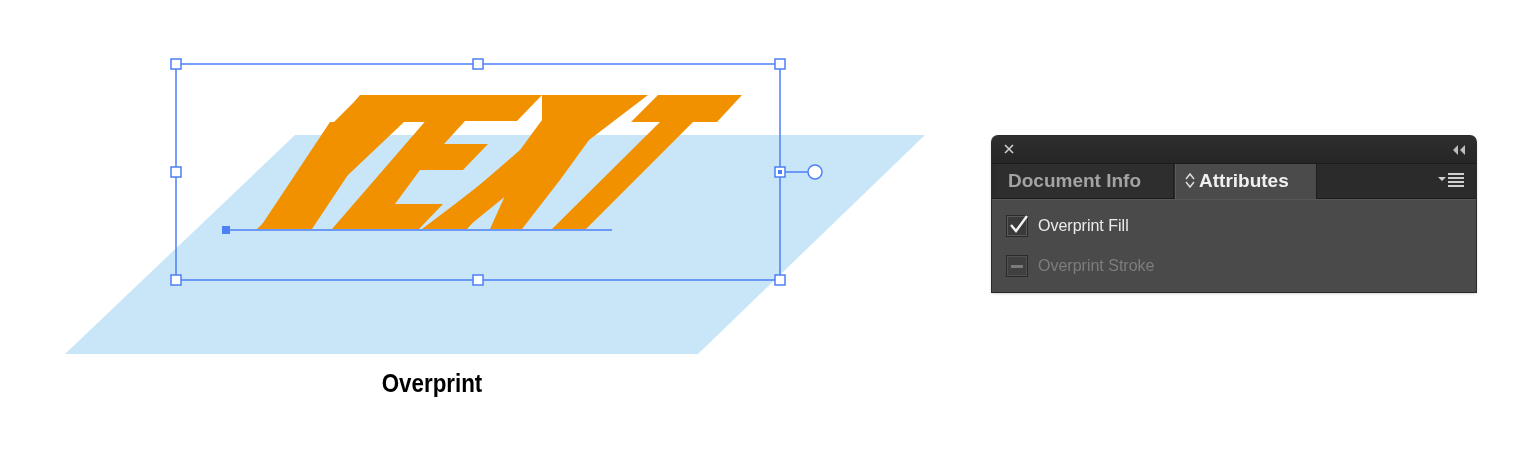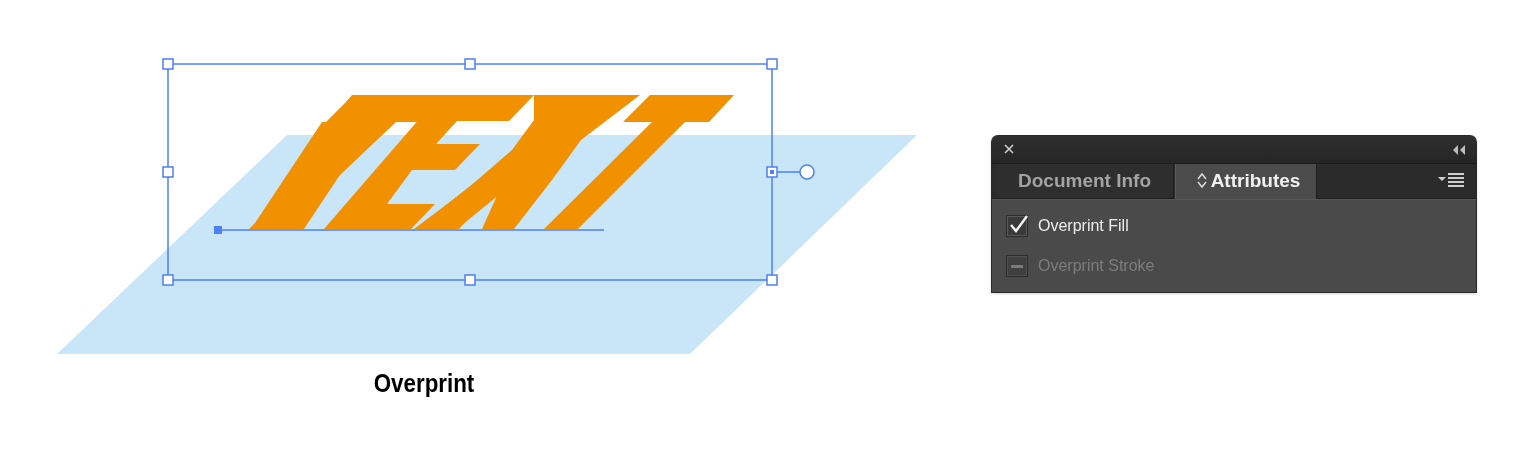--- a/index.html
+++ b/index.html
@@ -9,21 +9,21 @@
     }
     body {
       width: 1530px;
       height: 466px;
       position: relative;
       overflow: hidden;
       font-family: "Liberation Sans", sans-serif;
     }
     .illustration {
       position: absolute;
-      left: 4px;
+      left: 12px;
       top: 0;
       width: 960px;
       height: 370px;
     }
     .caption {
       position: absolute;
       left: 270px;
       top: 368px;
       width: 300px;
       text-align: center;
@@ -40,21 +40,20 @@
     .panel {
       position: absolute;
       left: 992px;
       top: 136px;
       width: 484px;
       height: 156px;
       background: #4b4b4b;
       border-radius: 6px 6px 0 0;
       box-shadow: 0 0 0 1px #2a2a2a, 0 1px 3px rgba(0,0,0,0.35);
       overflow: hidden;
-      text-align: center;
     }
     .panel-titlebar {
       position: absolute;
       left: 0; top: 0;
       width: 100%;
       height: 27px;
       background: linear-gradient(#2e2e2e, #262626);
       border-bottom: 1px solid #1b1b1b;
     }
     .close-icon {
@@ -101,21 +100,21 @@
       background: #2e2e2e;
       border-right: 1px solid #1e1e1e;
       padding-left: 12px;
     }
     .tab-attr {
       left: 183px;
       width: 142px;
       color: #f0f0f0;
       background: #4b4b4b;
       height: 35px;
-      padding-left: 16px;
+      padding-left: 8px;
       border-left: 1px solid #5a5a5a;
       border-right: 1px solid #1e1e1e;
     }
     .tab-attr .updown {
       display: inline-block;
       width: 12px;
       height: 18px;
       vertical-align: -2px;
       margin-right: 3px;
     }

